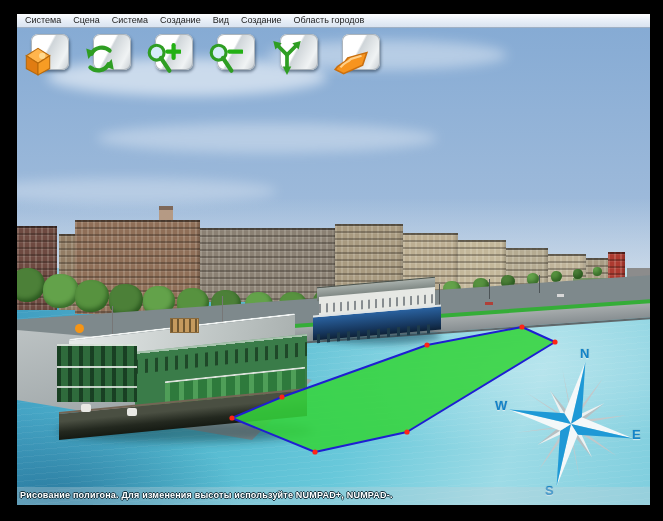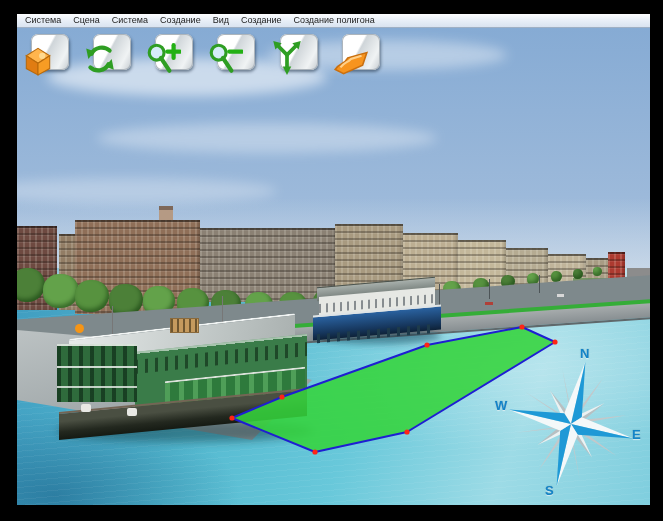--- a/index.html
+++ b/index.html
@@ -66,21 +66,21 @@
 
 <div id="app" class="abs">
 
   <div id="menubar">
     <span class="menu-item">Система</span>
     <span class="menu-item">Сцена</span>
     <span class="menu-item">Система</span>
     <span class="menu-item">Создание</span>
     <span class="menu-item">Вид</span>
     <span class="menu-item">Создание</span>
-    <span class="menu-item">Создание полигона</span>
+    <span class="menu-item">Область городов</span>
   </div>
 
   <div id="viewport" class="abs">
 
     <div class="abs cloud" style="left:30px;top:30px;width:280px;height:38px;"></div>
     <div class="abs cloud" style="left:250px;top:12px;width:240px;height:30px;opacity:.7;"></div>
     <div class="abs cloud" style="left:80px;top:95px;width:340px;height:30px;opacity:.6;"></div>
     <div class="abs cloud" style="left:-40px;top:150px;width:300px;height:26px;opacity:.5;"></div>
 
     <div class="abs" style="left:0;top:170px;width:633px;height:80px;background:linear-gradient(rgba(226,233,240,.0),rgba(226,233,240,.55));z-index:9;"></div>
@@ -221,20 +221,23 @@
           <polygon points="-64,0 -9,9 0,0" fill="#f4f8f9"></polygon>
             <polygon points="-64,0 -9,-9 0,0" fill="#1f99d6"></polygon>
         </g>
       </g>
     </svg>
     <div class="abs cdir" style="left:563px;top:318px;">N</div>
     <div class="abs cdir" style="left:478px;top:370px;">W</div>
     <div class="abs cdir" style="left:615px;top:399px;">E</div>
     <div class="abs cdir" style="left:528px;top:455px;">S</div>
 
+    <div id="statusband" class="abs">
+      <div id="status-text">Рисование полигона. Для изменения высоты используйте NUMPAD+, NUMPAD-.</div>
+    </div>
 
     <div class="abs tool" style="left:4px;top:6px;">
       <div class="plate"></div>
       <svg width="34" height="34" viewBox="0 0 32 32">
         <polygon points="5,13 16,6 27,13 16,20" fill="#ffb54d" stroke="#b86a0c" stroke-width="1"></polygon>
         <polygon points="5,13 16,20 16,31 5,25" fill="#e07c12" stroke="#b86a0c" stroke-width="1"></polygon>
         <polygon points="27,13 16,20 16,31 27,25" fill="#f79c24" stroke="#b86a0c" stroke-width="1"></polygon>
         <circle cx="20" cy="13" r="3" fill="#ffd98f"></circle>
       </svg>
     </div>

